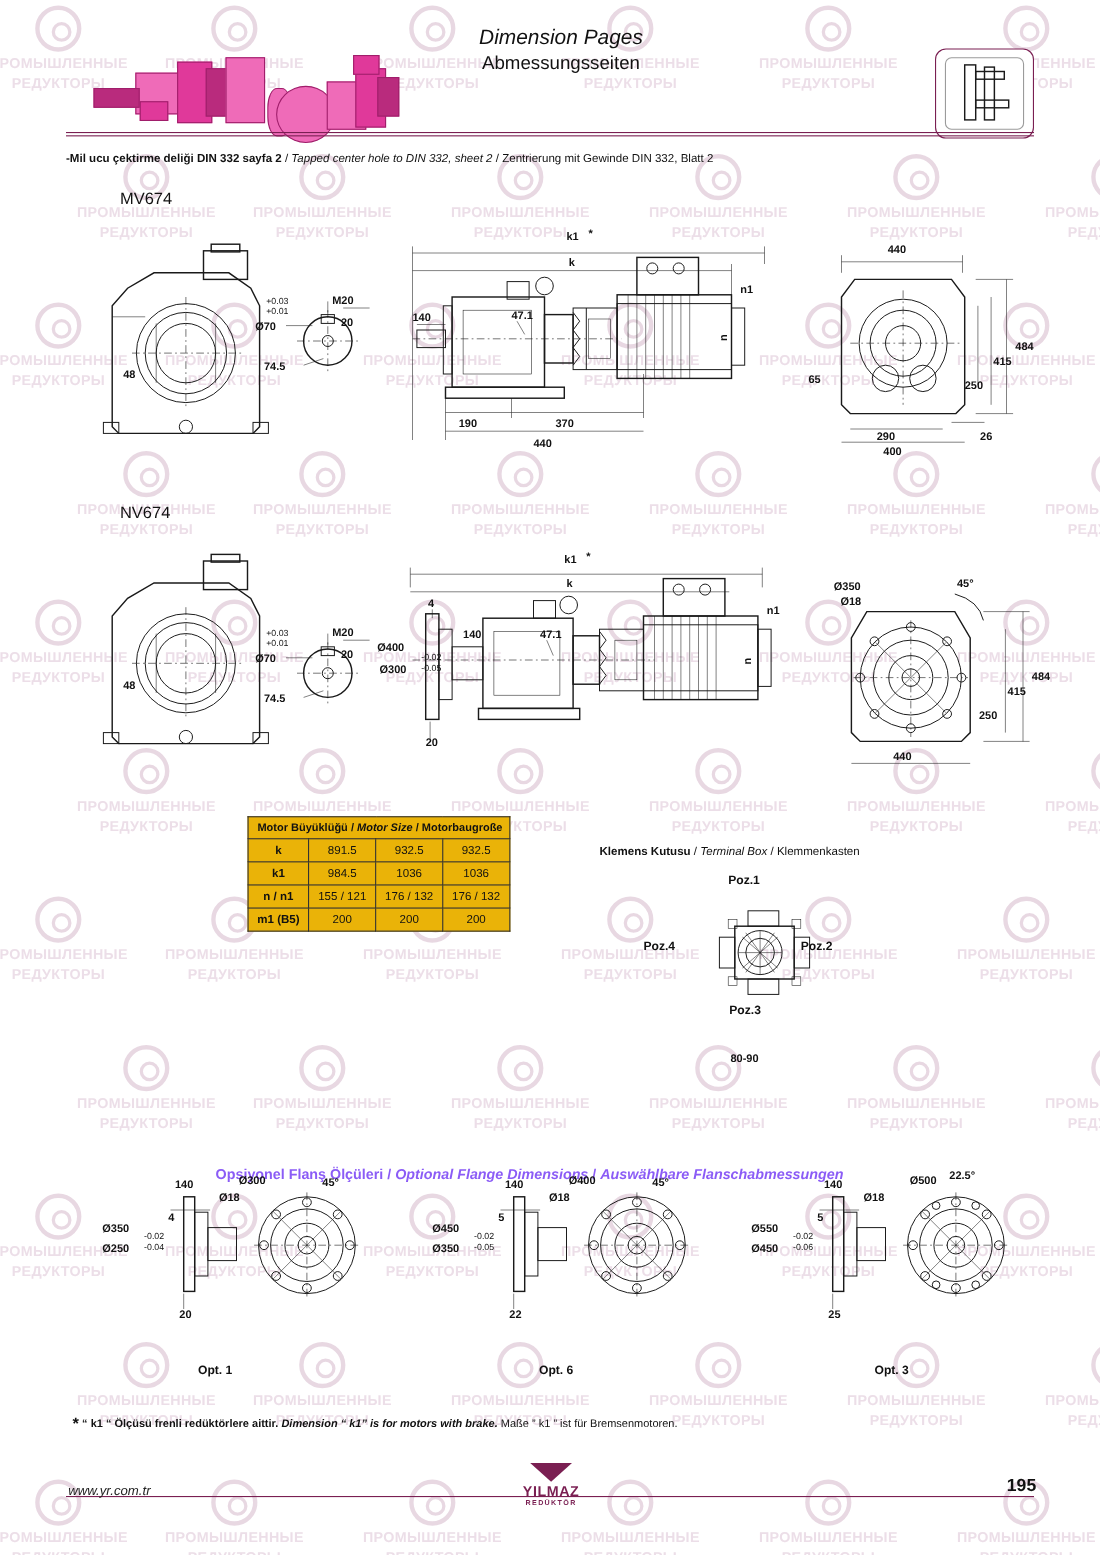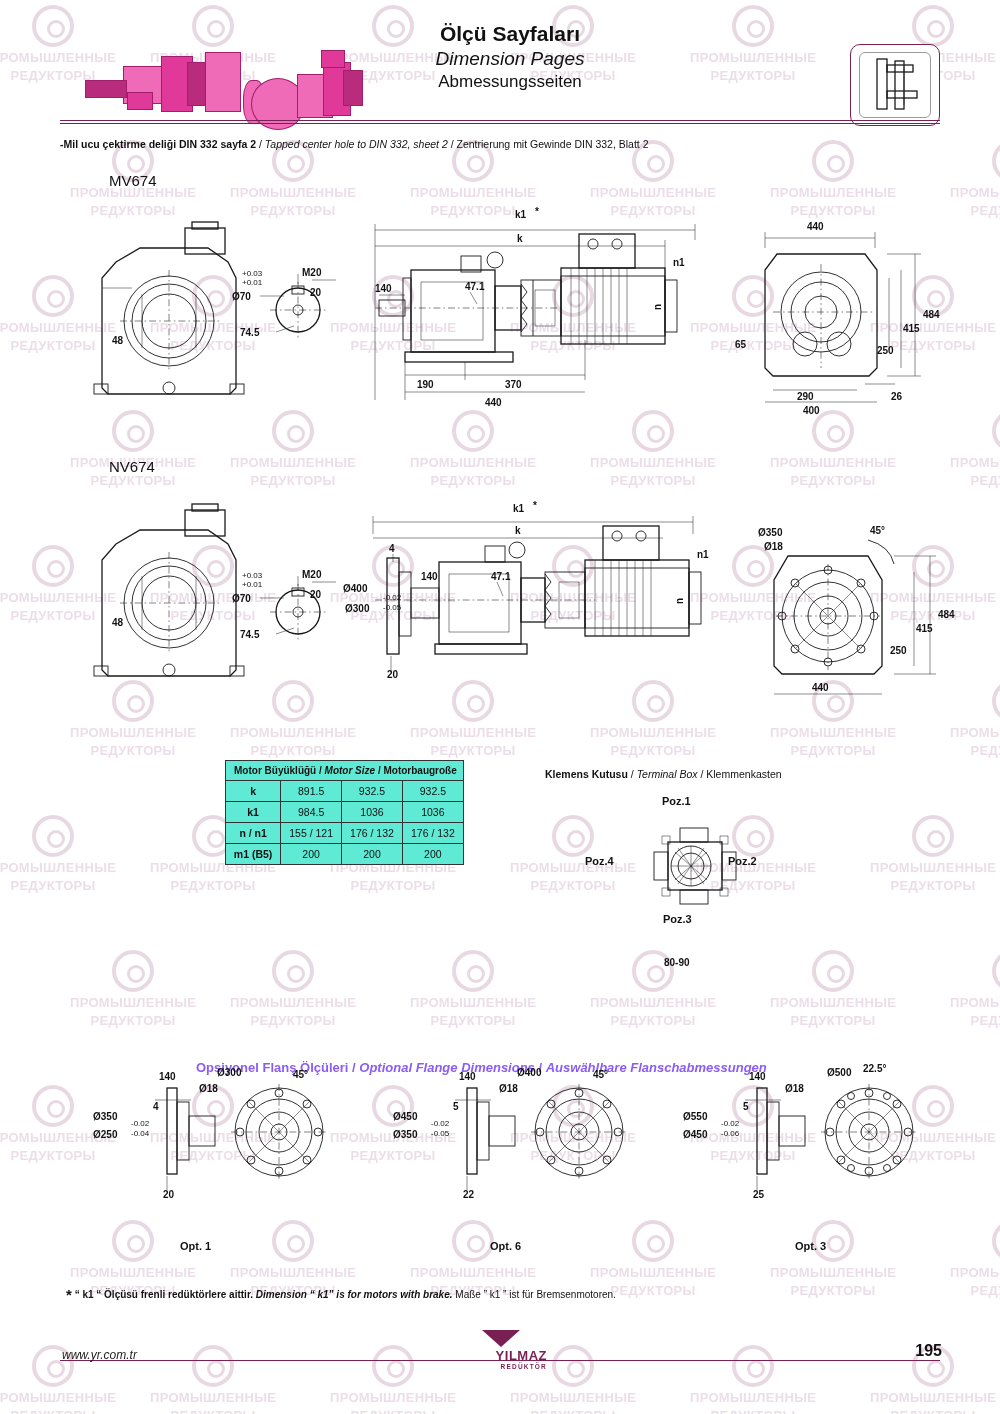--- a/index.html
+++ b/index.html
@@ -60,21 +60,21 @@
   .ln{stroke:#1a1a1a;stroke-width:.9;fill:none;}
   .ln2{stroke:#1a1a1a;stroke-width:1.3;fill:none;}
   .thin{stroke:#1a1a1a;stroke-width:.5;fill:none;}
   .dash{stroke:#1a1a1a;stroke-width:.55;fill:none;stroke-dasharray:7 3 1.6 3;}
   .dimtxt{font-size:10px;fill:#111;font-family:"Liberation Sans",sans-serif;}
   .dimtxt.b{font-weight:bold;}
   .dimtxt.sm{font-size:8px;}
 
   
   .tbl{
-    position:absolute;left:225px;top:760px;border-collapse:collapse;background:#5eead4;
+    position:absolute;left:225px;top:742px;border-collapse:collapse;background:#eab308;
     font-size:10.5px;
   }
   .tbl td,.tbl th{border:1px solid #333;padding:4px 6px;text-align:center;color:#111;}
   .tbl .hdr{font-weight:bold;font-size:10px;text-align:left;padding-left:8px;}
   .tbl .rowhdr{font-weight:bold;}
   .tbl .sub{font-weight:bold;}
 
   
   .tb-title{position:absolute;left:545px;top:768px;font-size:10.5px;color:#111;}
   .tb-title i{font-style:italic;}
@@ -89,21 +89,21 @@
   
   .footnote{position:absolute;left:66px;top:1286px;width:880px;font-size:10px;color:#111;}
   .footnote .star{font-size:15px;font-weight:bold;vertical-align:-2px;}
   .footnote b{font-weight:bold;}
   .footnote i{font-style:italic;font-weight:bold;}
 
   
   .footer-rule{position:absolute;left:60px;top:1360px;width:880px;border-top:1.6px solid #7a1f52;}
   .site{position:absolute;left:62px;top:1348px;font-size:12px;font-style:italic;color:#222;}
   .pageno{position:absolute;right:58px;top:1342px;font-size:16px;font-weight:bold;color:#111;}
-  .logo{position:absolute;left:455px;top:1330px;width:92px;text-align:right;}
+  .logo{position:absolute;left:455px;top:1330px;width:92px;text-align:center;}
   .logo .mark{
     width:0;height:0;margin:0 auto;border-left:19px solid transparent;border-right:19px solid transparent;
     border-top:17px solid #7a1f52;
   }
   .logo .nm{font-size:13px;font-weight:bold;color:#7a1f52;letter-spacing:.5px;margin-top:1px;}
   .logo .sub{font-size:6.5px;font-weight:bold;color:#7a1f52;letter-spacing:1.2px;}
   .content{position:relative;z-index:2;}
 </style>
 </head>
 <body>
@@ -192,21 +192,20 @@
       <div class="pp d" style="left:20px;top:40px;width:40px;height:16px;"></div>
       <div class="disc" style="left:178px;top:40px;width:20px;height:42px;border-radius:40%;"></div>
       <div class="disc" style="left:186px;top:38px;width:52px;height:50px;"></div>
       <div class="pp l" style="left:232px;top:34px;width:34px;height:42px;"></div>
       <div class="pp" style="left:258px;top:22px;width:26px;height:52px;"></div>
       <div class="pp d" style="left:278px;top:30px;width:18px;height:34px;"></div>
       <div class="pp" style="left:256px;top:10px;width:22px;height:16px;"></div>
     </div>
 
     <div class="title-block">
-      <div class="title-tr">Ölçü Sayfaları</div>
       <div class="title-en">Dimension Pages</div>
       <div class="title-de">Abmessungsseiten</div>
     </div>
 
     <div class="caliper-box">
       <div class="caliper-inner"></div>
       <svg width="88" height="80" viewBox="0 0 88 80">
         <rect x="26" y="14" width="10" height="50" class="ln2" fill="#fff"></rect>
         <rect x="36" y="20" width="26" height="7" class="ln2" fill="#fff"></rect>
         <rect x="36" y="46" width="30" height="7" class="ln2" fill="#fff"></rect>

